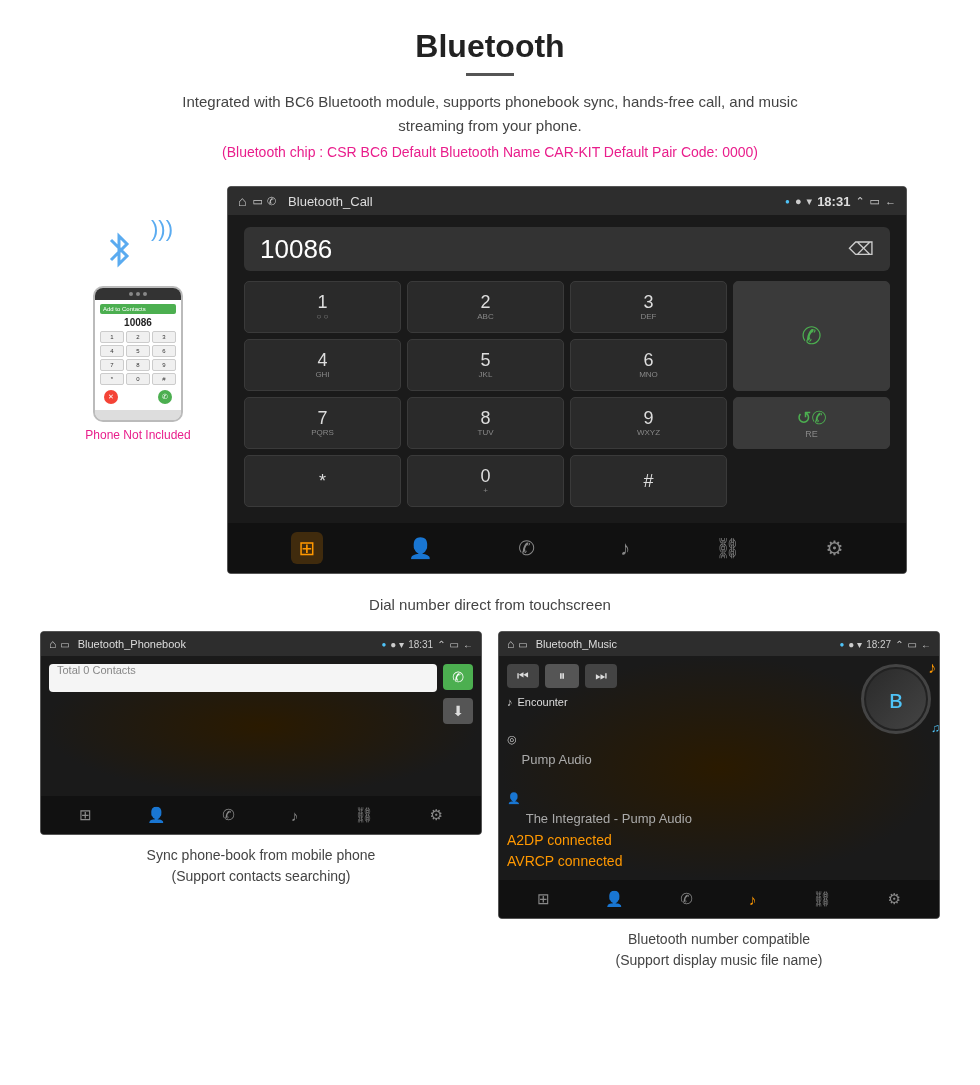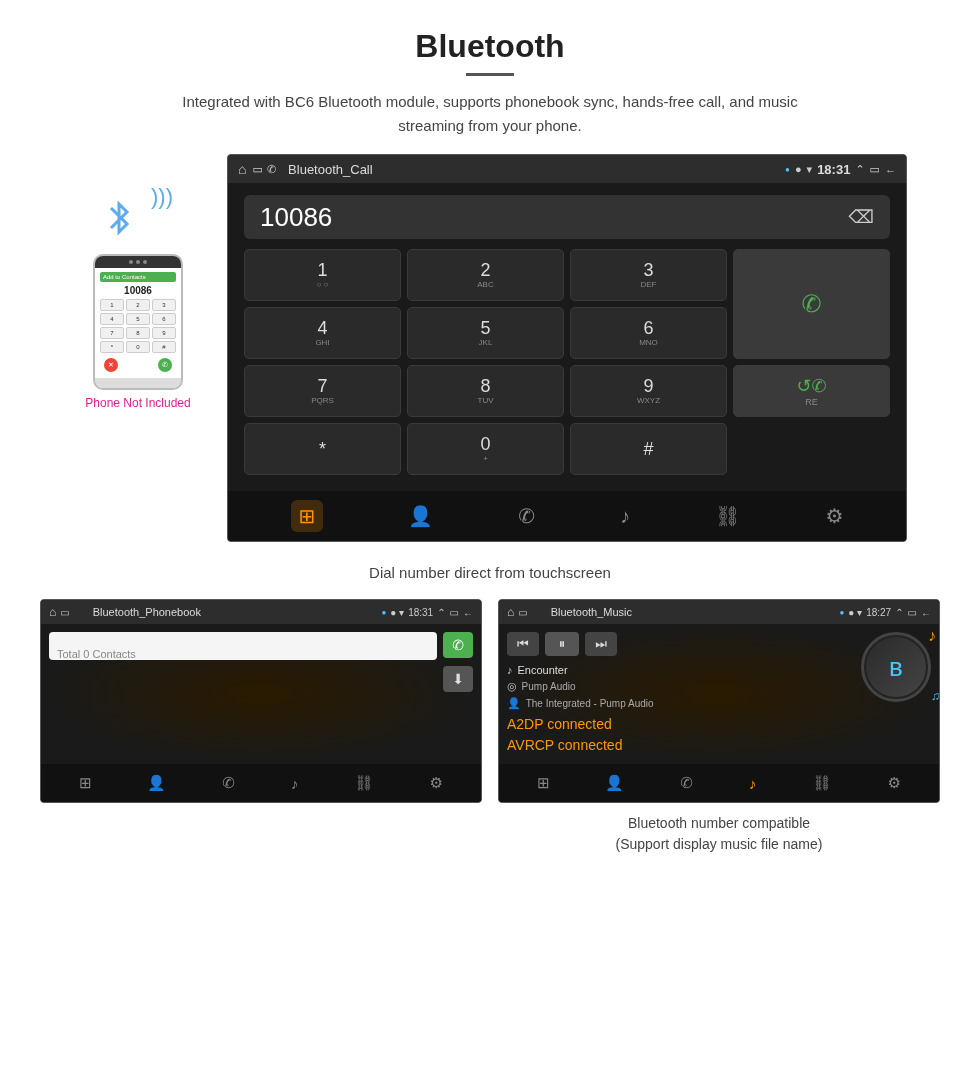--- a/index.html
+++ b/index.html
@@ -304,35 +304,35 @@
       border: 1px solid #555;
     }
     .small-status-bar {
       background: #2d2d2d;
       height: 24px;
       display: flex;
       align-items: center;
       padding: 0 8px;
       gap: 4px;
     }
-    .small-status-title { color: #ddd; font-size: 11px; flex: 1; margin-left: 19px; }
+    .small-status-title { color: #ddd; font-size: 11px; flex: 1; margin-left: 4px; }
     .small-status-right { display: flex; align-items: center; gap: 4px; color: #ccc; font-size: 10px; }
 
     
     .phonebook-content {
       padding: 8px;
       min-height: 140px;
       background: radial-gradient(ellipse at center, #2a1a00 0%, #1a1a1a 70%);
     }
     .phonebook-search {
       background: #f5f5f5;
       border-radius: 4px;
       height: 28px;
       display: flex;
-      align-items: flex-end;
+      align-items: flex-start;
       padding: 0 8px;
       margin-bottom: 8px;
     }
     .phonebook-search-text {
       font-size: 11px;
       color: #888;
     }
     .phonebook-call-btn {
       background: #4caf50;
       border-radius: 4px;
@@ -397,21 +397,21 @@
     .music-ctrl-btn.play { background: #555; padding: 4px 14px; }
     .music-track-info { margin-top: 4px; }
     .music-track-row {
       display: flex;
       align-items: center;
       gap: 5px;
       margin-bottom: 4px;
     }
     .music-track-icon { color: #ccc; font-size: 11px; }
     .music-track-name { color: #ddd; font-size: 11px; }
-    .music-track-sub { color: #aaa; font-size: 10px; }
+    .music-track-sub { color: #aaa; font-size: 13px; margin-top: 40px; }
     .music-connected { color: #ff9800; font-size: 14px; line-height: 1.5; margin-top: 1px; }
     .music-art {
       width: 70px;
       height: 70px;
       border-radius: 50%;
       background: #222;
       border: 3px solid #444;
       display: flex;
       align-items: center;
       justify-content: center;
@@ -452,20 +452,21 @@
       line-height: 1.5;
     }
   </style>
 </head>
 <body>
 
 <div class="page-header">
   <h1 class="page-title">Bluetooth</h1>
   <div class="title-underline"></div>
   <p class="page-description">Integrated with BC6 Bluetooth module, supports phonebook sync, hands-free call, and music streaming from your phone.</p>
+  <p class="page-specs">(Bluetooth chip : CSR BC6    Default Bluetooth Name CAR-KIT    Default Pair Code: 0000)</p>
 </div>
 
 <div class="dial-section">
 
   <div class="phone-left">
     <div class="bt-icon-wrapper">
       <span class="bt-signal">)))</span>
       <svg class="bt-symbol" viewBox="0 0 32 44" xmlns="http://www.w3.org/2000/svg">
         <polyline points="8,8 24,24 16,32 16,4 24,12 8,28" fill="none" stroke="#5aabf0" stroke-width="3"></polyline>
       </svg>
@@ -640,20 +641,24 @@
         </div>
       </div>
       <div class="small-bottom-bar">
         <span class="small-bottom-icon">⊞</span>
         <span class="small-bottom-icon active" style="color:#ff9800;">👤</span>
         <span class="small-bottom-icon">✆</span>
         <span class="small-bottom-icon">♪</span>
         <span class="small-bottom-icon">⛓</span>
         <span class="small-bottom-icon">⚙</span>
       </div>
+    </div>
+    <div class="screen-caption">
+      <span>Sync phone-book from mobile phone</span><br>
+      <span>(Support contacts searching)</span>
     </div>
   </div>
 
   <div class="bottom-screen-wrap">
     <div class="small-android">
       <div class="small-status-bar">
         <span style="color:#ccc;font-size:12px;">⌂</span>
         <span style="color:#ccc;font-size:10px;">▭</span>
         <span class="small-status-title">Bluetooth_Music</span>
         <div class="small-status-right">

